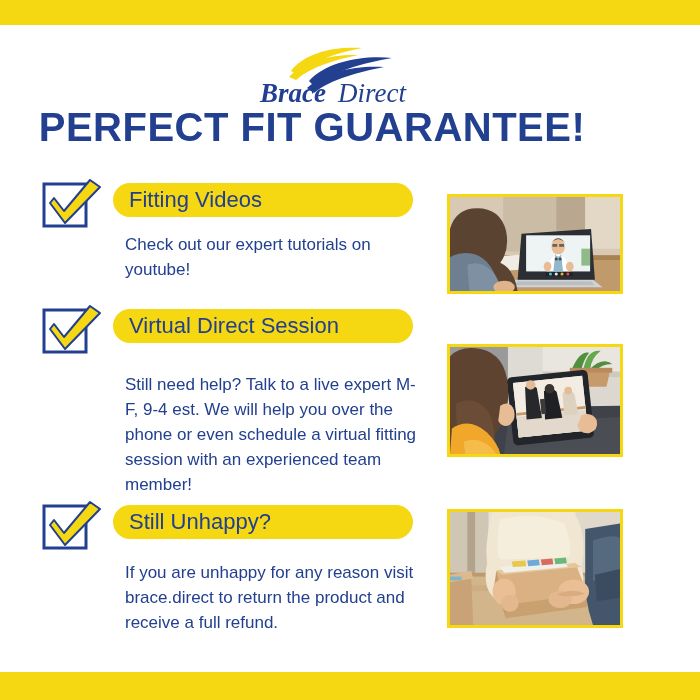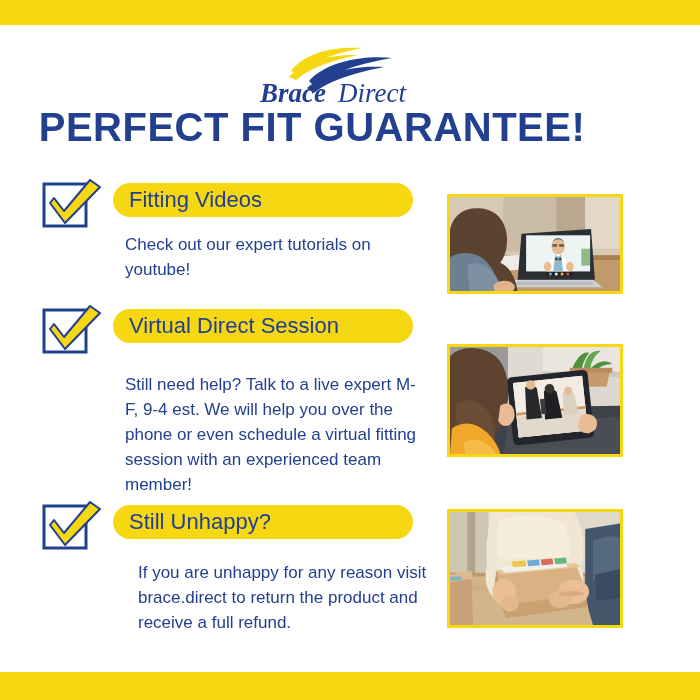--- a/index.html
+++ b/index.html
@@ -97,21 +97,21 @@
     position: absolute;
     left: 125px;
     width: 300px;
     font-size: 17px;
     line-height: 25px;
     color: #22408f;
     font-family: "Liberation Sans", sans-serif;
   }
   .copy1 { top: 54px; }
   .copy2 { top: 48px; margin-top: 20px; }
-  .copy3 { top: 60px; margin-left: 13px; }
+  .copy3 { top: 60px; }
 
   
   .photo {
     position: absolute;
     border: 3px solid #f5d712;
     box-sizing: border-box;
     overflow: hidden;
     background: #cbbba4;
   }
   .photo-1 { left: 447px; top: 194px; width: 176px; height: 100px; }

